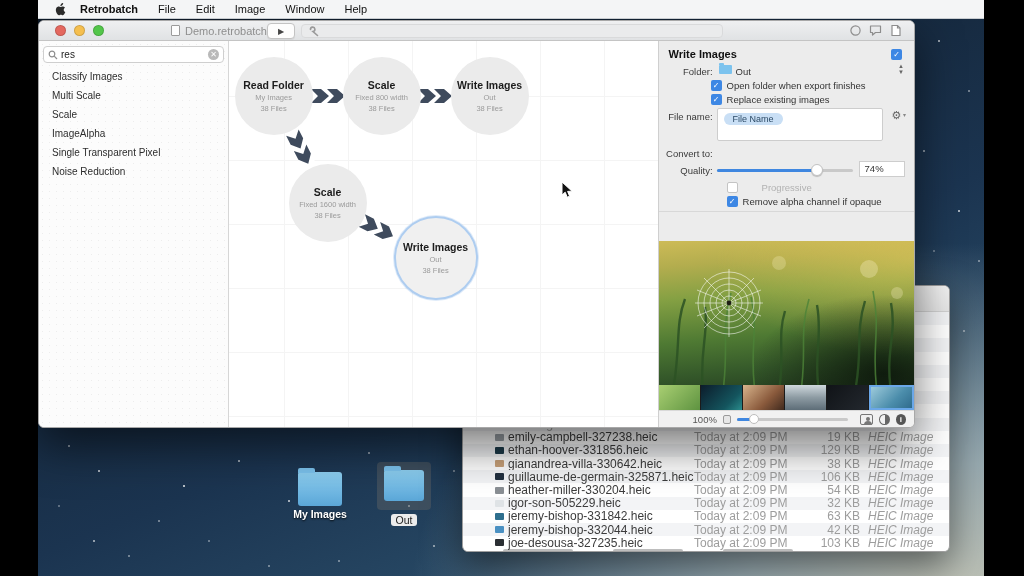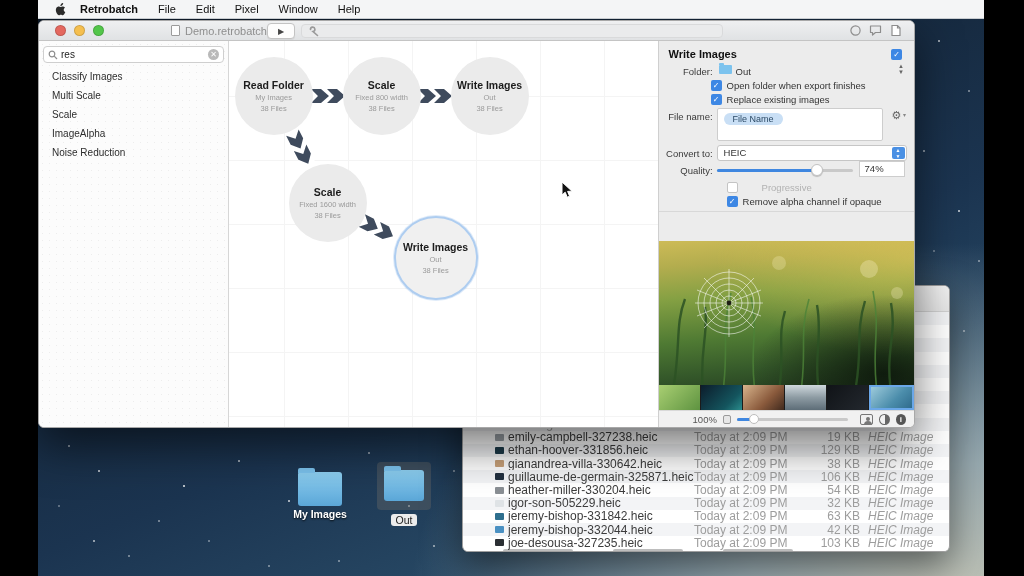--- a/index.html
+++ b/index.html
@@ -207,21 +207,21 @@
   <div class="desktop">
     <div class="stars"></div>
 
     <div class="menubar">
       <svg class="apple-logo" viewBox="0 0 14 16">
         <path fill="#2b2b2b" d="M8.4 1.2c.6-.8 1.7-1.3 2.5-1.2.1.9-.3 1.9-.9 2.6-.6.7-1.6 1.3-2.6 1.2-.1-.9.4-1.9 1-2.6zM11.6 8.3c0-1.7 1.4-2.5 1.5-2.6-.8-1.2-2.1-1.4-2.6-1.4-1.1-.1-2.1.6-2.7.6-.5 0-1.4-.6-2.3-.6-1.2 0-2.3.7-3 1.8-1.3 2.2-.3 5.4.9 7.2.6.9 1.3 1.8 2.3 1.8.9 0 1.2-.6 2.3-.6 1.1 0 1.4.6 2.3.6 1 0 1.6-.9 2.2-1.8.7-1 1-2 1-2.1-.1-.1-2-.8-2-2.9z"></path>
       </svg>
       <span class="mitem app">Retrobatch</span>
       <span class="mitem">File</span>
       <span class="mitem">Edit</span>
-      <span class="mitem">Pixel</span>
+      <span class="mitem">Image</span>
       <span class="mitem">Window</span>
       <span class="mitem">Help</span>
     </div>
 
     <div class="finder">
       <div class="finder-toolbar"></div>
       <div>
         <div class="frow">
             <span class="fkind">HEIC Image</span>
           </div>
@@ -371,20 +371,21 @@
               <line x1="6.2" y1="6.2" x2="9" y2="9" stroke="#8e8e8e" stroke-width="1.2"></line>
             </svg>
             <input value="res" style="">
             <span class="clear-btn">✕</span>
           </div>
           <div class="side-items">
             <div class="side-item">Classify Images</div>
             <div class="side-item">Multi Scale</div>
             <div class="side-item">Scale</div>
             <div class="side-item">ImageAlpha</div>
+            <div class="side-item">Single Transparent Pixel</div>
             <div class="side-item">Noise Reduction</div>
           </div>
         </div>
 
         <div class="canvas">
           <svg class="links" viewBox="0 0 430 387">
             <defs>
               <path id="arw" d="M0,-7 L10,-7 L18,0 L10,7 L0,7 L7,0 Z" fill="#3f4b5d"></path>
             </defs>
             <g>
@@ -458,24 +459,20 @@
             <span>Replace existing images</span>
           </div>
 
           <div class="lab lab-filename">File name:</div>
           <div class="fname-box">
             <span class="token">File Name</span>
           </div>
           <div class="gear-wrap">⚙<span class="chev"> ▾</span></div>
 
           <div class="lab lab-convert">Convert to:</div>
-          <div class="popup">
-            <span>HEIC</span>
-            <span class="pstep">▲<br>▼</span>
-          </div>
 
           <div class="lab lab-quality">Quality:</div>
           <div class="slider">
             <div class="fill"></div>
             <div class="knob"></div>
           </div>
           <div class="qfield">74%</div>
 
           <div class="cbrow cbrow3">
             <span class="cb off"></span>

